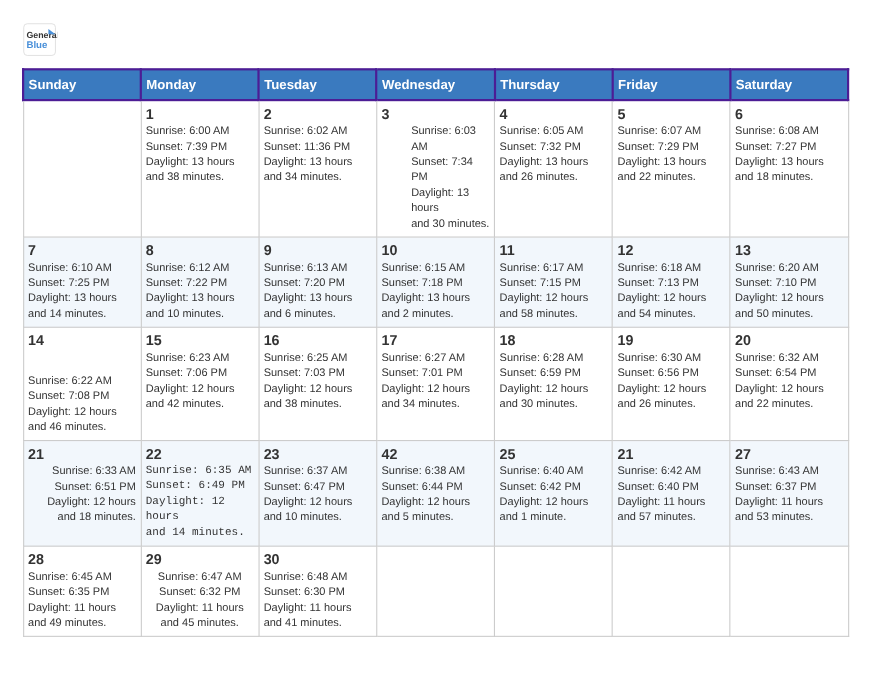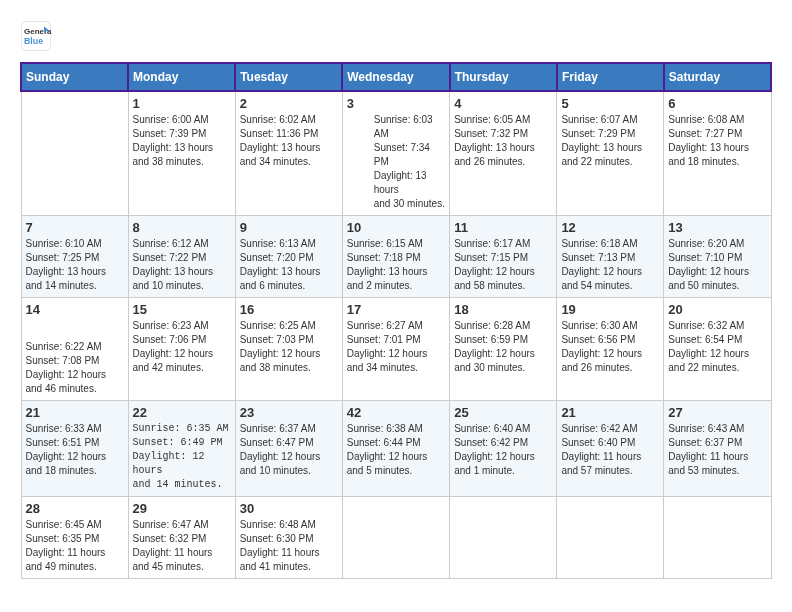--- a/index.html
+++ b/index.html
@@ -268,21 +268,21 @@
           <span class="day-number">20</span>
           <div class="cell-info" style="white-space: pre-line;">Sunrise: 6:32 AM
 Sunset: 6:54 PM
 Daylight: 12 hours
 and 22 minutes.</div>
         </td>
       </tr>
       <tr>
         <td>
           <span class="day-number">21</span>
-          <div class="cell-info" style="white-space: pre-line;">Sunrise: 6:33 AM
+          <div class="cell-info" style="white-space: pre-line; text-align: right;">Sunrise: 6:33 AM
 Sunset: 6:51 PM
 Daylight: 12 hours
 and 18 minutes.</div>
         </td>
         <td>
           <span class="day-number">22</span>
           <div class="cell-info" style="white-space: pre-line; font-family: Liberation Mono, monospace;">Sunrise: 6:35 AM
 Sunset: 6:49 PM
 Daylight: 12 hours
 and 14 minutes.</div>
@@ -326,21 +326,21 @@
       <tr>
         <td>
           <span class="day-number">28</span>
           <div class="cell-info" style="white-space: pre-line;">Sunrise: 6:45 AM
 Sunset: 6:35 PM
 Daylight: 11 hours
 and 49 minutes.</div>
         </td>
         <td>
           <span class="day-number">29</span>
-          <div class="cell-info" style="white-space: pre-line;">Sunrise: 6:47 AM
+          <div class="cell-info" style="white-space: pre-line; text-align: center;">Sunrise: 6:47 AM
 Sunset: 6:32 PM
 Daylight: 11 hours
 and 45 minutes.</div>
         </td>
         <td>
           <span class="day-number">30</span>
           <div class="cell-info" style="white-space: pre-line;">Sunrise: 6:48 AM
 Sunset: 6:30 PM
 Daylight: 11 hours
 and 41 minutes.</div>

